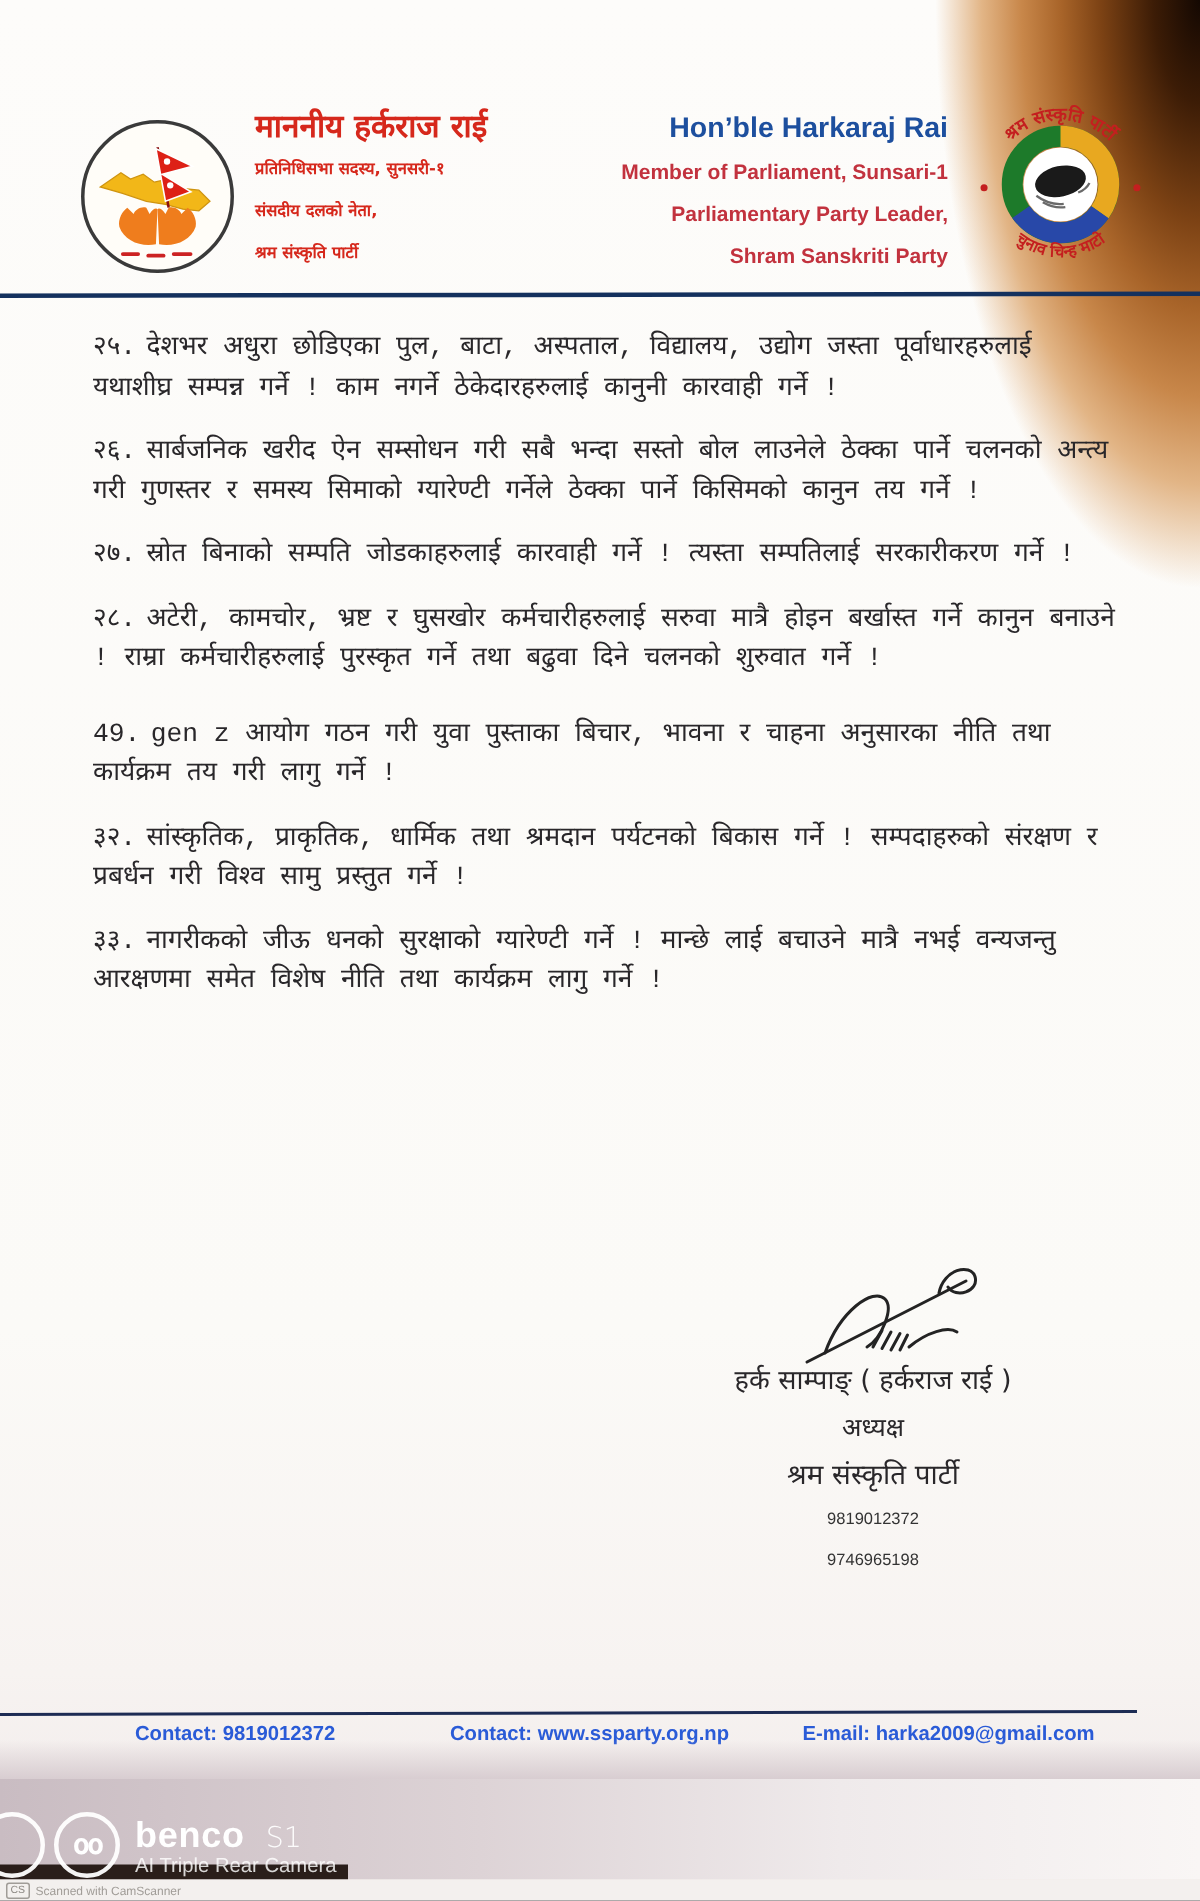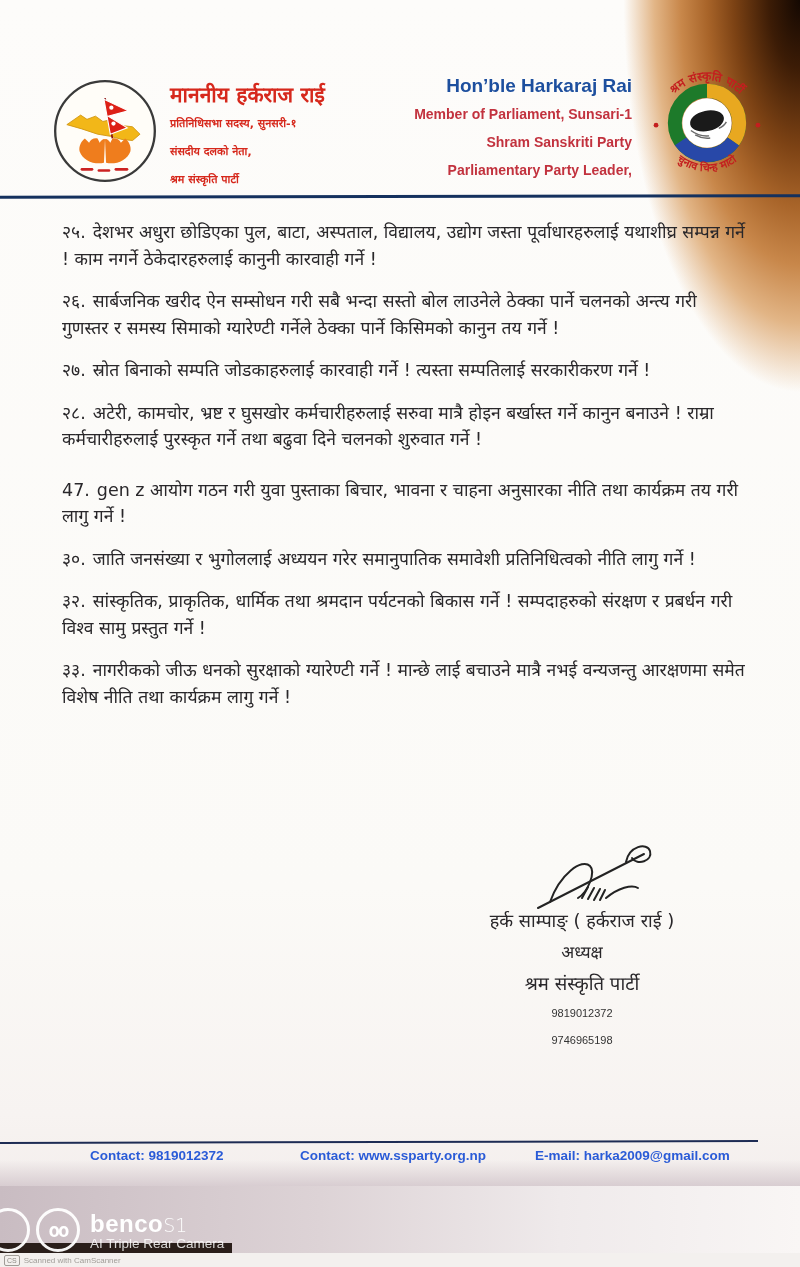--- a/index.html
+++ b/index.html
@@ -7,31 +7,31 @@
         background:linear-gradient(180deg,#fdfcfa 0%,#fbfaf7 70%,#f7f3f1 88%,#efe9e8 100%);
         font-family:"DejaVu Sans",sans-serif;color:#29272a;}
   
   .finger{position:absolute;top:0;right:0;width:210px;height:490px;pointer-events:none;
           background:radial-gradient(ellipse 105% 100% at 100% 0%,
             #140802 0%,#3c1c06 14%,#7c4214 30%,#a86429 42%,#c8874a 54%,#e2b586 66%,
             rgba(253,250,246,0) 80%);}
   
   .header{position:absolute;top:66px;left:48px;right:40px;height:126px;}
   .logo-left{position:absolute;left:4px;top:12px;width:106px;height:106px;}
-  .head-left{position:absolute;left:122px;top:14px;}
+  .head-left{position:absolute;left:122px;top:3px;}
   .head-left .title{font-size:21px;font-weight:bold;color:#d6281c;line-height:30px;}
   .head-left .line{font-size:11px;font-weight:bold;color:#d6281c;line-height:28px;}
   .head-right{position:absolute;right:128px;top:6px;text-align:right;font-family:"Liberation Sans",sans-serif;}
   .head-right .title{font-size:19px;font-weight:bold;color:#1d4f9e;line-height:28px;}
   .head-right .line{font-size:14px;font-weight:bold;color:#c2323e;line-height:28px;}
   .logo-right{position:absolute;right:-6px;top:-2px;width:118px;height:118px;}
   .header-rule{position:absolute;top:195px;left:0;width:100%;height:2.5px;background:#14315e;transform:rotate(-0.1deg);}
   
   .body-text{position:absolute;top:219px;left:62px;width:686px;font-size:17.5px;line-height:26.5px;}
-  .para{margin:0 2px 16px 0;}
+  .para{margin:0 2px 16px 0;font-family:Liberation Mono, monospace;}
   .para:nth-of-type(5){margin-top:24px;}
   .para:nth-of-type(6){margin-top:6px;}
   .para:nth-of-type(9){margin-top:8px;}
   .pnum{margin-right:7px;}
   
   .sig-block{position:absolute;top:840px;right:48px;width:340px;text-align:center;}
   .sig-scribble{display:block;margin:0 auto -6px auto;transform:translateX(18px);}
   .sig-name{font-size:18px;line-height:30px;}
   .sig-title{font-size:17px;line-height:32px;}
   .sig-party{font-size:18.5px;line-height:32px;}
@@ -50,21 +50,21 @@
           background:linear-gradient(180deg,rgba(239,233,232,0),#d8cdd1);}
   .dark-edge{position:absolute;top:1243px;left:0;width:232px;height:10px;background:#2a1e1a;}
   .bottom-strip{position:absolute;top:1253px;left:0;width:800px;height:14px;background:#f3f0ee;}
   .benco{position:absolute;top:1205px;left:2px;height:50px;color:#fff;display:flex;align-items:center;}
   .benco-ring{display:inline-flex;align-items:center;justify-content:center;width:44px;height:44px;
           border:3px solid rgba(255,255,255,.95);border-radius:50%;box-sizing:border-box;}
   .benco-ring.cut{margin-left:-16px;}
   .benco-oo{font-family:"DejaVu Sans Mono",monospace;font-weight:bold;font-size:19px;letter-spacing:-2px;line-height:1;}
   .benco-text{margin-left:10px;}
   .benco-brand{font-size:24px;font-weight:bold;letter-spacing:.5px;font-family:"Liberation Sans",sans-serif;}
-  .benco-model{font-size:19px;font-weight:300;margin-left:0;opacity:.95;}
+  .benco-model{font-size:19px;font-weight:300;margin-left:14px;opacity:.95;}
   .benco-tag{font-size:13.5px;color:rgba(255,255,255,.82);margin-top:-2px;font-family:"Liberation Sans",sans-serif;}
   .scanner{position:absolute;top:1254.5px;left:4px;display:flex;align-items:center;gap:4px;
           color:#a09c97;font-size:8px;font-family:"Liberation Sans",sans-serif;}
   .cs-badge{display:inline-block;border:1px solid #a09c97;border-radius:2px;padding:0 2px;font-size:7px;line-height:9px;color:#8d8984;}
 </style>
 </head>
 <body>
 
 <div class="page">
 
@@ -93,22 +93,22 @@
     <div class="head-left">
       <div class="title">माननीय हर्कराज राई</div>
       <div class="line">प्रतिनिधिसभा सदस्य, सुनसरी-१</div>
       <div class="line">संसदीय दलको नेता,</div>
       <div class="line">श्रम संस्कृति पार्टी</div>
     </div>
 
     <div class="head-right">
       <div class="title">Hon’ble Harkaraj Rai</div>
       <div class="line">Member of Parliament, Sunsari-1</div>
+      <div class="line">Parliamentary Party Leader,</div>
       <div class="line">Shram Sanskriti Party</div>
-      <div class="line">Parliamentary Party Leader,</div>
     </div>
 
     <svg class="logo-right" viewBox="0 0 110 110">
       <defs>
         <path id="arcTop" d="M13,57 A42,42 0 0 1 97,57"></path>
         <path id="arcBot" d="M10,55 A45,45 0 0 0 100,55"></path>
       </defs>
       <circle cx="55" cy="55" r="30" fill="none" stroke="#1d7a2a" stroke-width="13"></circle>
       <circle cx="55" cy="55" r="30" fill="none" stroke="#e8a820" stroke-width="13" stroke-dasharray="65.5 123" transform="rotate(-90 55 55)"></circle>
       <circle cx="55" cy="55" r="30" fill="none" stroke="#2848a8" stroke-width="13" stroke-dasharray="57.6 131" transform="rotate(35 55 55)"></circle>
@@ -135,23 +135,22 @@
   <div class="body-text">
 
       <p class="para"><span class="pnum">२५.</span><span>देशभर अधुरा छोडिएका पुल, बाटा, अस्पताल, विद्यालय, उद्योग जस्ता पूर्वाधारहरुलाई यथाशीघ्र सम्पन्न गर्ने ! काम नगर्ने ठेकेदारहरुलाई कानुनी कारवाही गर्ने !</span></p>
 
       <p class="para"><span class="pnum">२६.</span><span>सार्बजनिक खरीद ऐन सम्सोधन गरी सबै भन्दा सस्तो बोल लाउनेले ठेक्का पार्ने चलनको अन्त्य गरी गुणस्तर र समस्य सिमाको ग्यारेण्टी गर्नेले ठेक्का पार्ने किसिमको कानुन तय गर्ने !</span></p>
 
       <p class="para"><span class="pnum">२७.</span><span>स्रोत बिनाको सम्पति जोडकाहरुलाई कारवाही गर्ने ! त्यस्ता सम्पतिलाई सरकारीकरण गर्ने !</span></p>
 
       <p class="para"><span class="pnum">२८.</span><span>अटेरी, कामचोर, भ्रष्ट र घुसखोर कर्मचारीहरुलाई सरुवा मात्रै होइन बर्खास्त गर्ने कानुन बनाउने ! राम्रा कर्मचारीहरुलाई पुरस्कृत गर्ने तथा बढुवा दिने चलनको शुरुवात गर्ने !</span></p>
 
-      <p class="para"><span class="pnum">47.</span><span>gen z आयोग गठन गरी युवा पुस्ताका बिचार, भावना र चाहना अनुसारका नीति तथा कार्यक्रम तय गरी लागु गर्ने !</span></p>
-
-      <p class="para"><span class="pnum">३०.</span><span>जाति जनसंख्या र भुगोललाई अध्ययन गरेर समानुपातिक समावेशी प्रतिनिधित्वको नीति लागु गर्ने !</span></p>
+      <p class="para"><span class="pnum">49.</span><span>gen z आयोग गठन गरी युवा पुस्ताका बिचार, भावना र चाहना अनुसारका नीति तथा कार्यक्रम तय गरी लागु गर्ने !</span></p>
+
 
 
       <p class="para"><span class="pnum">३२.</span><span>सांस्कृतिक, प्राकृतिक, धार्मिक तथा श्रमदान पर्यटनको बिकास गर्ने ! सम्पदाहरुको संरक्षण र प्रबर्धन गरी विश्व सामु प्रस्तुत गर्ने !</span></p>
 
       <p class="para"><span class="pnum">३३.</span><span>नागरीकको जीऊ धनको सुरक्षाको ग्यारेण्टी गर्ने ! मान्छे लाई बचाउने मात्रै नभई वन्यजन्तु आरक्षणमा समेत विशेष नीति तथा कार्यक्रम लागु गर्ने !</span></p>
     </div>
 
   <div class="sig-block">
     <svg class="sig-scribble" width="140" height="72" viewBox="0 0 140 72">
       <g stroke="#232323" stroke-width="2" fill="none" stroke-linecap="round">

